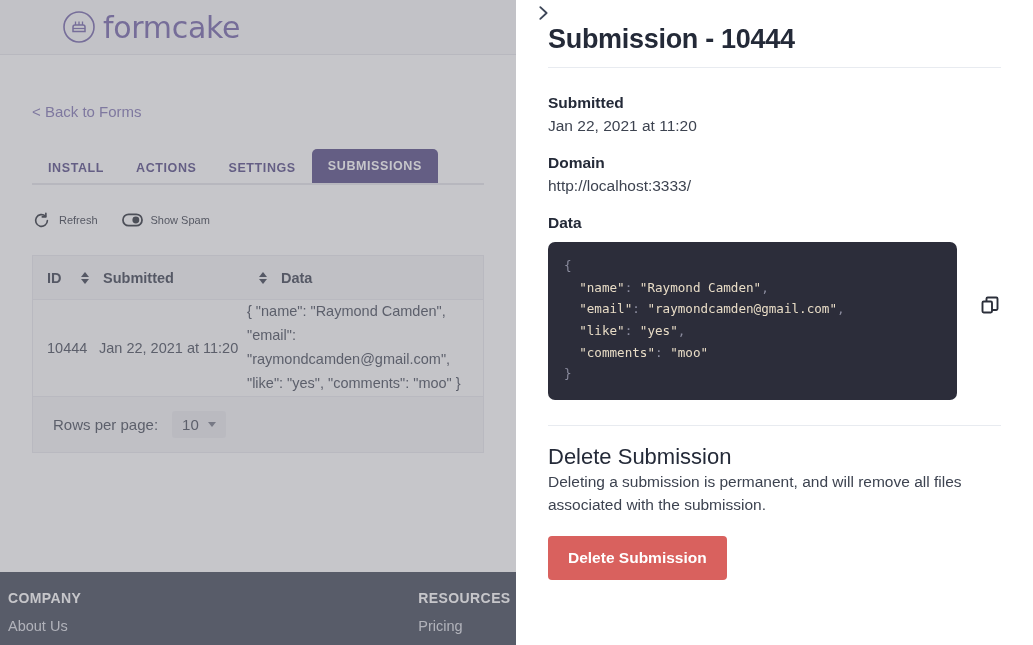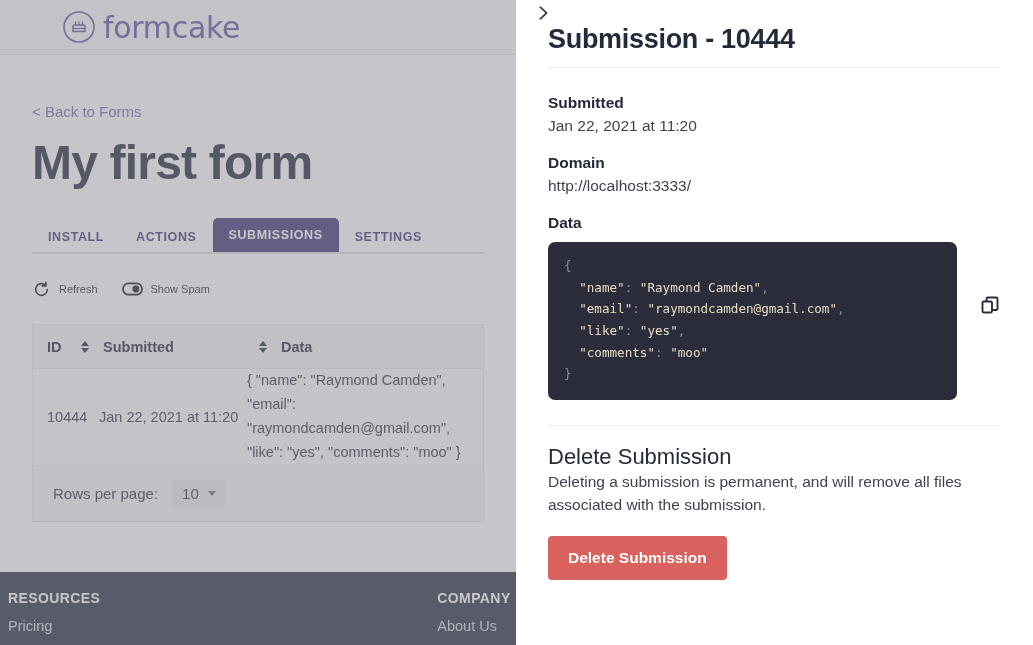--- a/index.html
+++ b/index.html
@@ -243,27 +243,26 @@
             <line x1="17" y1="15" x2="17" y2="11.5" stroke="#6b5ca5" stroke-width="1.3"></line>
             <line x1="20.5" y1="15" x2="20.5" y2="11.5" stroke="#6b5ca5" stroke-width="1.3"></line>
           </svg>
         </span>
         <span class="logo-text">formcake</span>
       </div>
     </div>
 
     <div class="page">
       <a class="back-link" href="#">&lt; Back to Forms</a>
-      <div class="page-title">My first form</div>
 
       <div class="tabs">
         <div class="tab">INSTALL</div>
         <div class="tab">ACTIONS</div>
+        <div class="tab">SETTINGS</div>
         <div class="tab active">SUBMISSIONS</div>
-        <div class="tab">SETTINGS</div>
       </div>
 
       <div class="toolbar">
         <div class="tool">
           <span>
             <svg viewBox="0 0 20 20" width="19" height="19">
               <path d="M16.2 10a6.2 6.2 0 1 1 -1.9 -4.5" fill="none" stroke="#1f232e" stroke-width="1.7" stroke-linecap="round"></path>
               <path d="M14.6 2.3 L14.6 6.2 L10.8 6.2" fill="none" stroke="#1f232e" stroke-width="1.7" stroke-linecap="round" stroke-linejoin="round"></path>
             </svg>
           </span>
@@ -304,26 +303,26 @@
           <span class="rpp-select">
             <span>10</span>
             <span class="chev-dn"></span>
           </span>
         </div>
       </div>
     </div>
 
     <div class="footer">
       <div class="fcol">
+        <div class="fcol-title">COMPANY</div>
+        <a class="fcol-link" href="#">About Us</a>
+      </div>
+      <div class="fcol">
         <div class="fcol-title">RESOURCES</div>
         <a class="fcol-link" href="#">Pricing</a>
-      </div>
-      <div class="fcol">
-        <div class="fcol-title">COMPANY</div>
-        <a class="fcol-link" href="#">About Us</a>
       </div>
     </div>
 
     <div id="left-scrim"></div>
   </div>
 
   <div id="drawer">
 
     <div class="drawer-close">
       <span>

